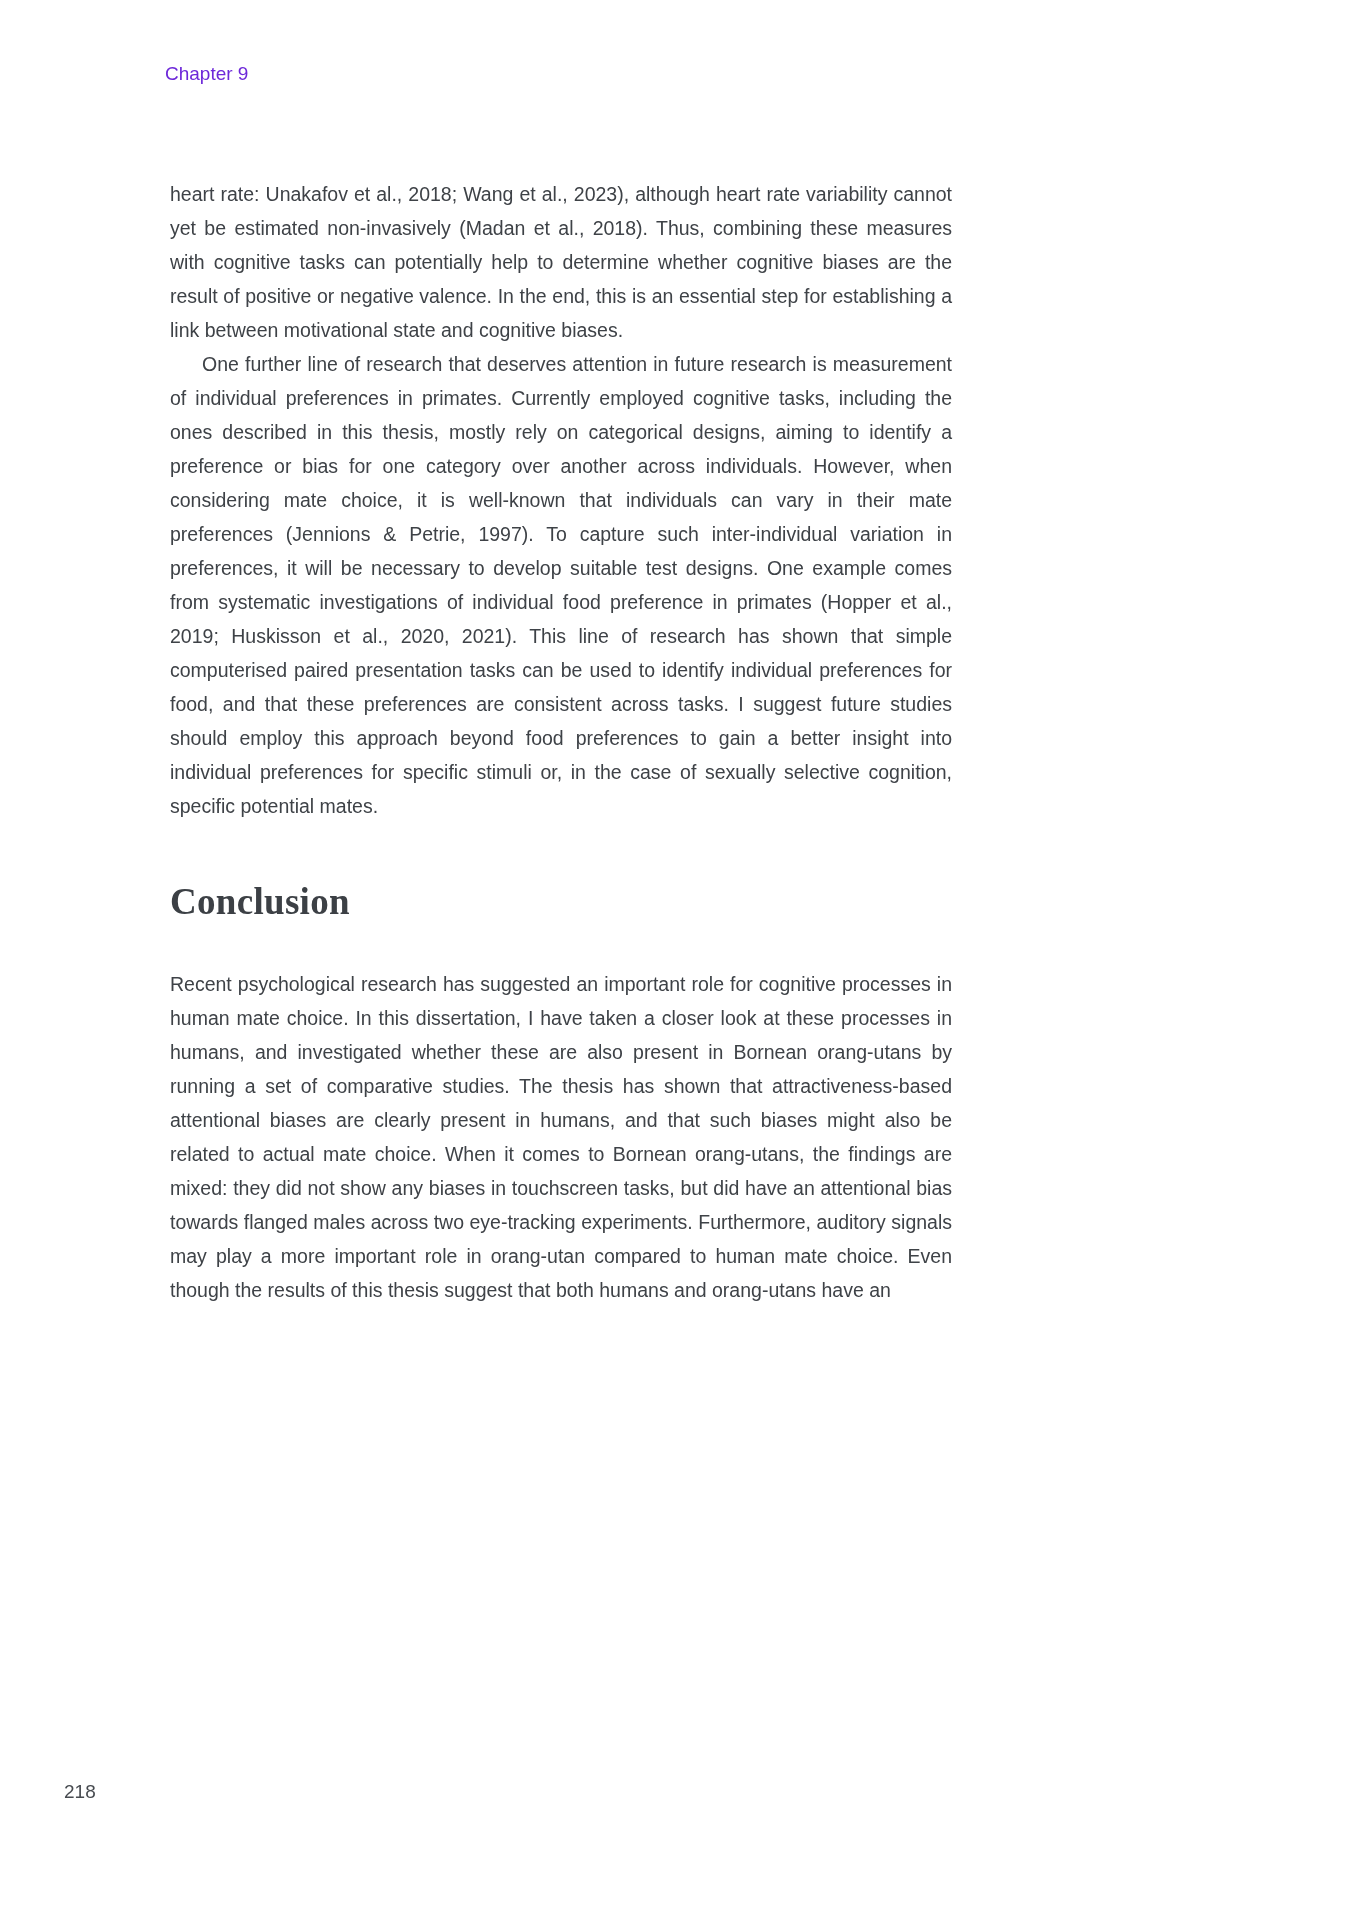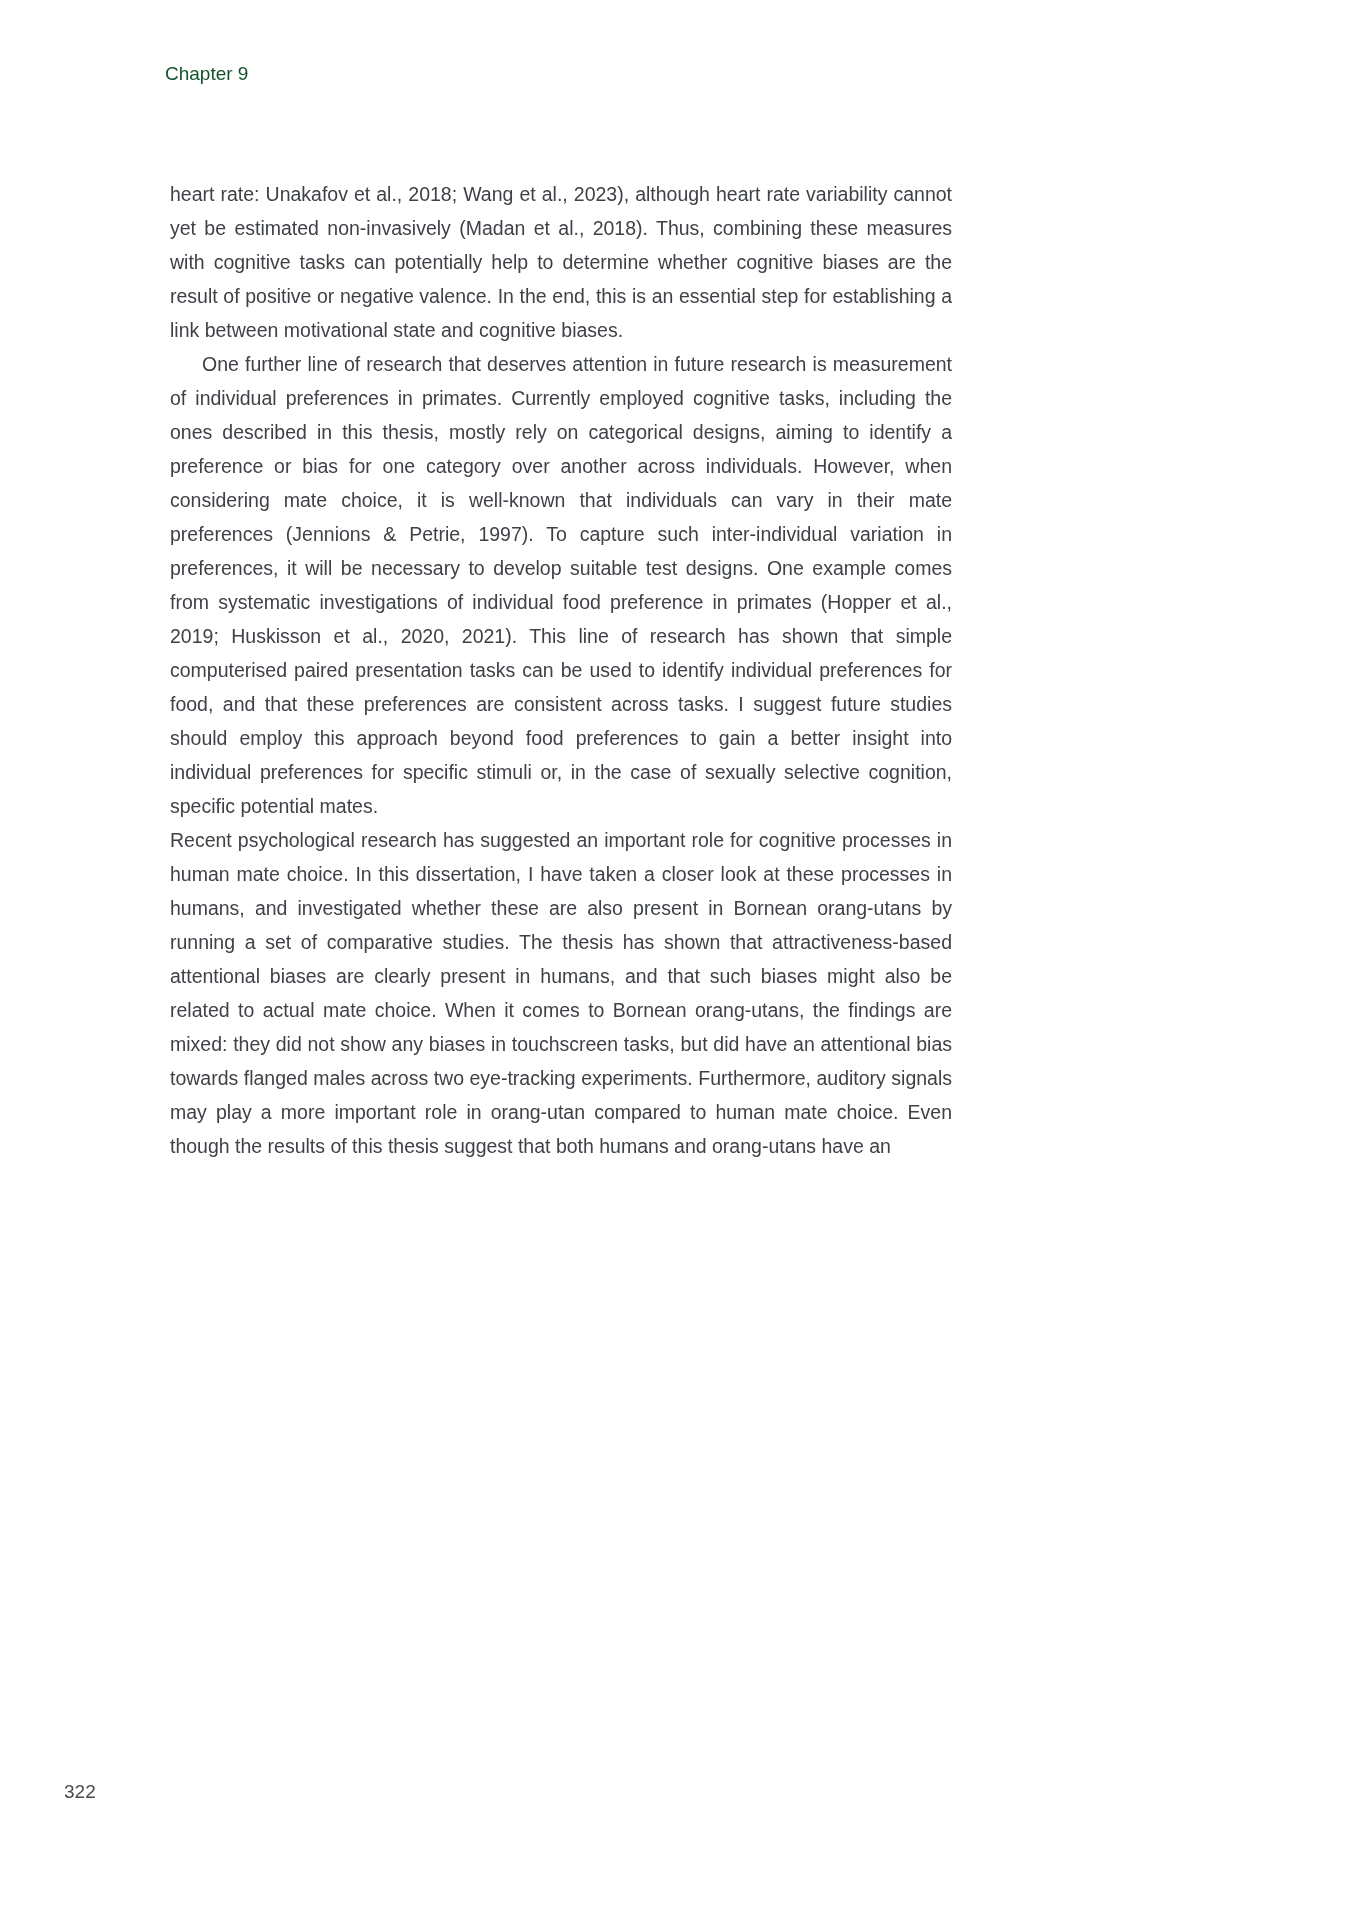--- a/index.html
+++ b/index.html
@@ -11,21 +11,21 @@
     background: #ffffff;
     font-family: "Liberation Sans", sans-serif;
     overflow: hidden;
   }
   .running-header {
     position: absolute;
     left: 165px;
     top: 62px;
     font-size: 19px;
     line-height: 24px;
-    color: #14532d;
+    color: #6d28d9;
   }
   .text-block {
     position: absolute;
     left: 170px;
     top: 165px;
     width: 782px;
     color: #3e4247;
     font-size: 19.5px;
     line-height: 34px;
     margin-top: 12px;
@@ -66,20 +66,21 @@
 <div class="page">
 
   <div class="running-header">Chapter 9</div>
 
   <div class="text-block">
 
     <p class="para"><span>heart rate: Unakafov et al., 2018; Wang et al., 2023), although heart rate variability cannot yet be estimated non-invasively (Madan et al., 2018). Thus, combining these measures with cognitive tasks can potentially help to determine whether cognitive biases are the result of positive or negative valence. In the end, this is an essential step for establishing a link between motivational state and cognitive biases.</span></p>
 
     <p class="para indent"><span>One further line of research that deserves attention in future research is measurement of individual preferences in primates. Currently employed cognitive tasks, including the ones described in this thesis, mostly rely on categorical designs, aiming to identify a preference or bias for one category over another </span><span class="italic">across individuals.</span><span> However, when considering mate choice, it is well-known that individuals can vary in their mate preferences (Jennions &amp; Petrie, 1997). To capture such inter-individual variation in preferences, it will be necessary to develop suitable test designs. One example comes from systematic investigations of individual food preference in primates (Hopper et al., 2019; Huskisson et al., 2020, 2021). This line of research has shown that simple computerised paired presentation tasks can be used to identify individual preferences for food, and that these preferences are consistent across tasks. I suggest future studies should employ this approach beyond food preferences to gain a better insight into individual preferences for specific stimuli or, in the case of sexually selective cognition, specific potential mates.</span></p>
 
+    <h2 class="section-heading">Conclusion</h2>
 
     <p class="para"><span>Recent psychological research has suggested an important role for cognitive processes in human mate choice. In this dissertation, I have taken a closer look at these processes in humans, and investigated whether these are also present in Bornean orang-utans by running a set of comparative studies. The thesis has shown that attractiveness-based attentional biases are clearly present in humans, and that such biases might also be related to actual mate choice. When it comes to Bornean orang-utans, the findings are mixed: they did not show any biases in touchscreen tasks, but did have an attentional bias towards flanged males across two eye-tracking experiments. Furthermore, auditory signals may play a more important role in orang-utan compared to human mate choice. Even though the results of this thesis suggest that both humans and orang-utans have an</span></p>
 
   </div>
 
-  <div class="page-number">322</div>
+  <div class="page-number">218</div>
 
 </div>
 
 </body></html>

